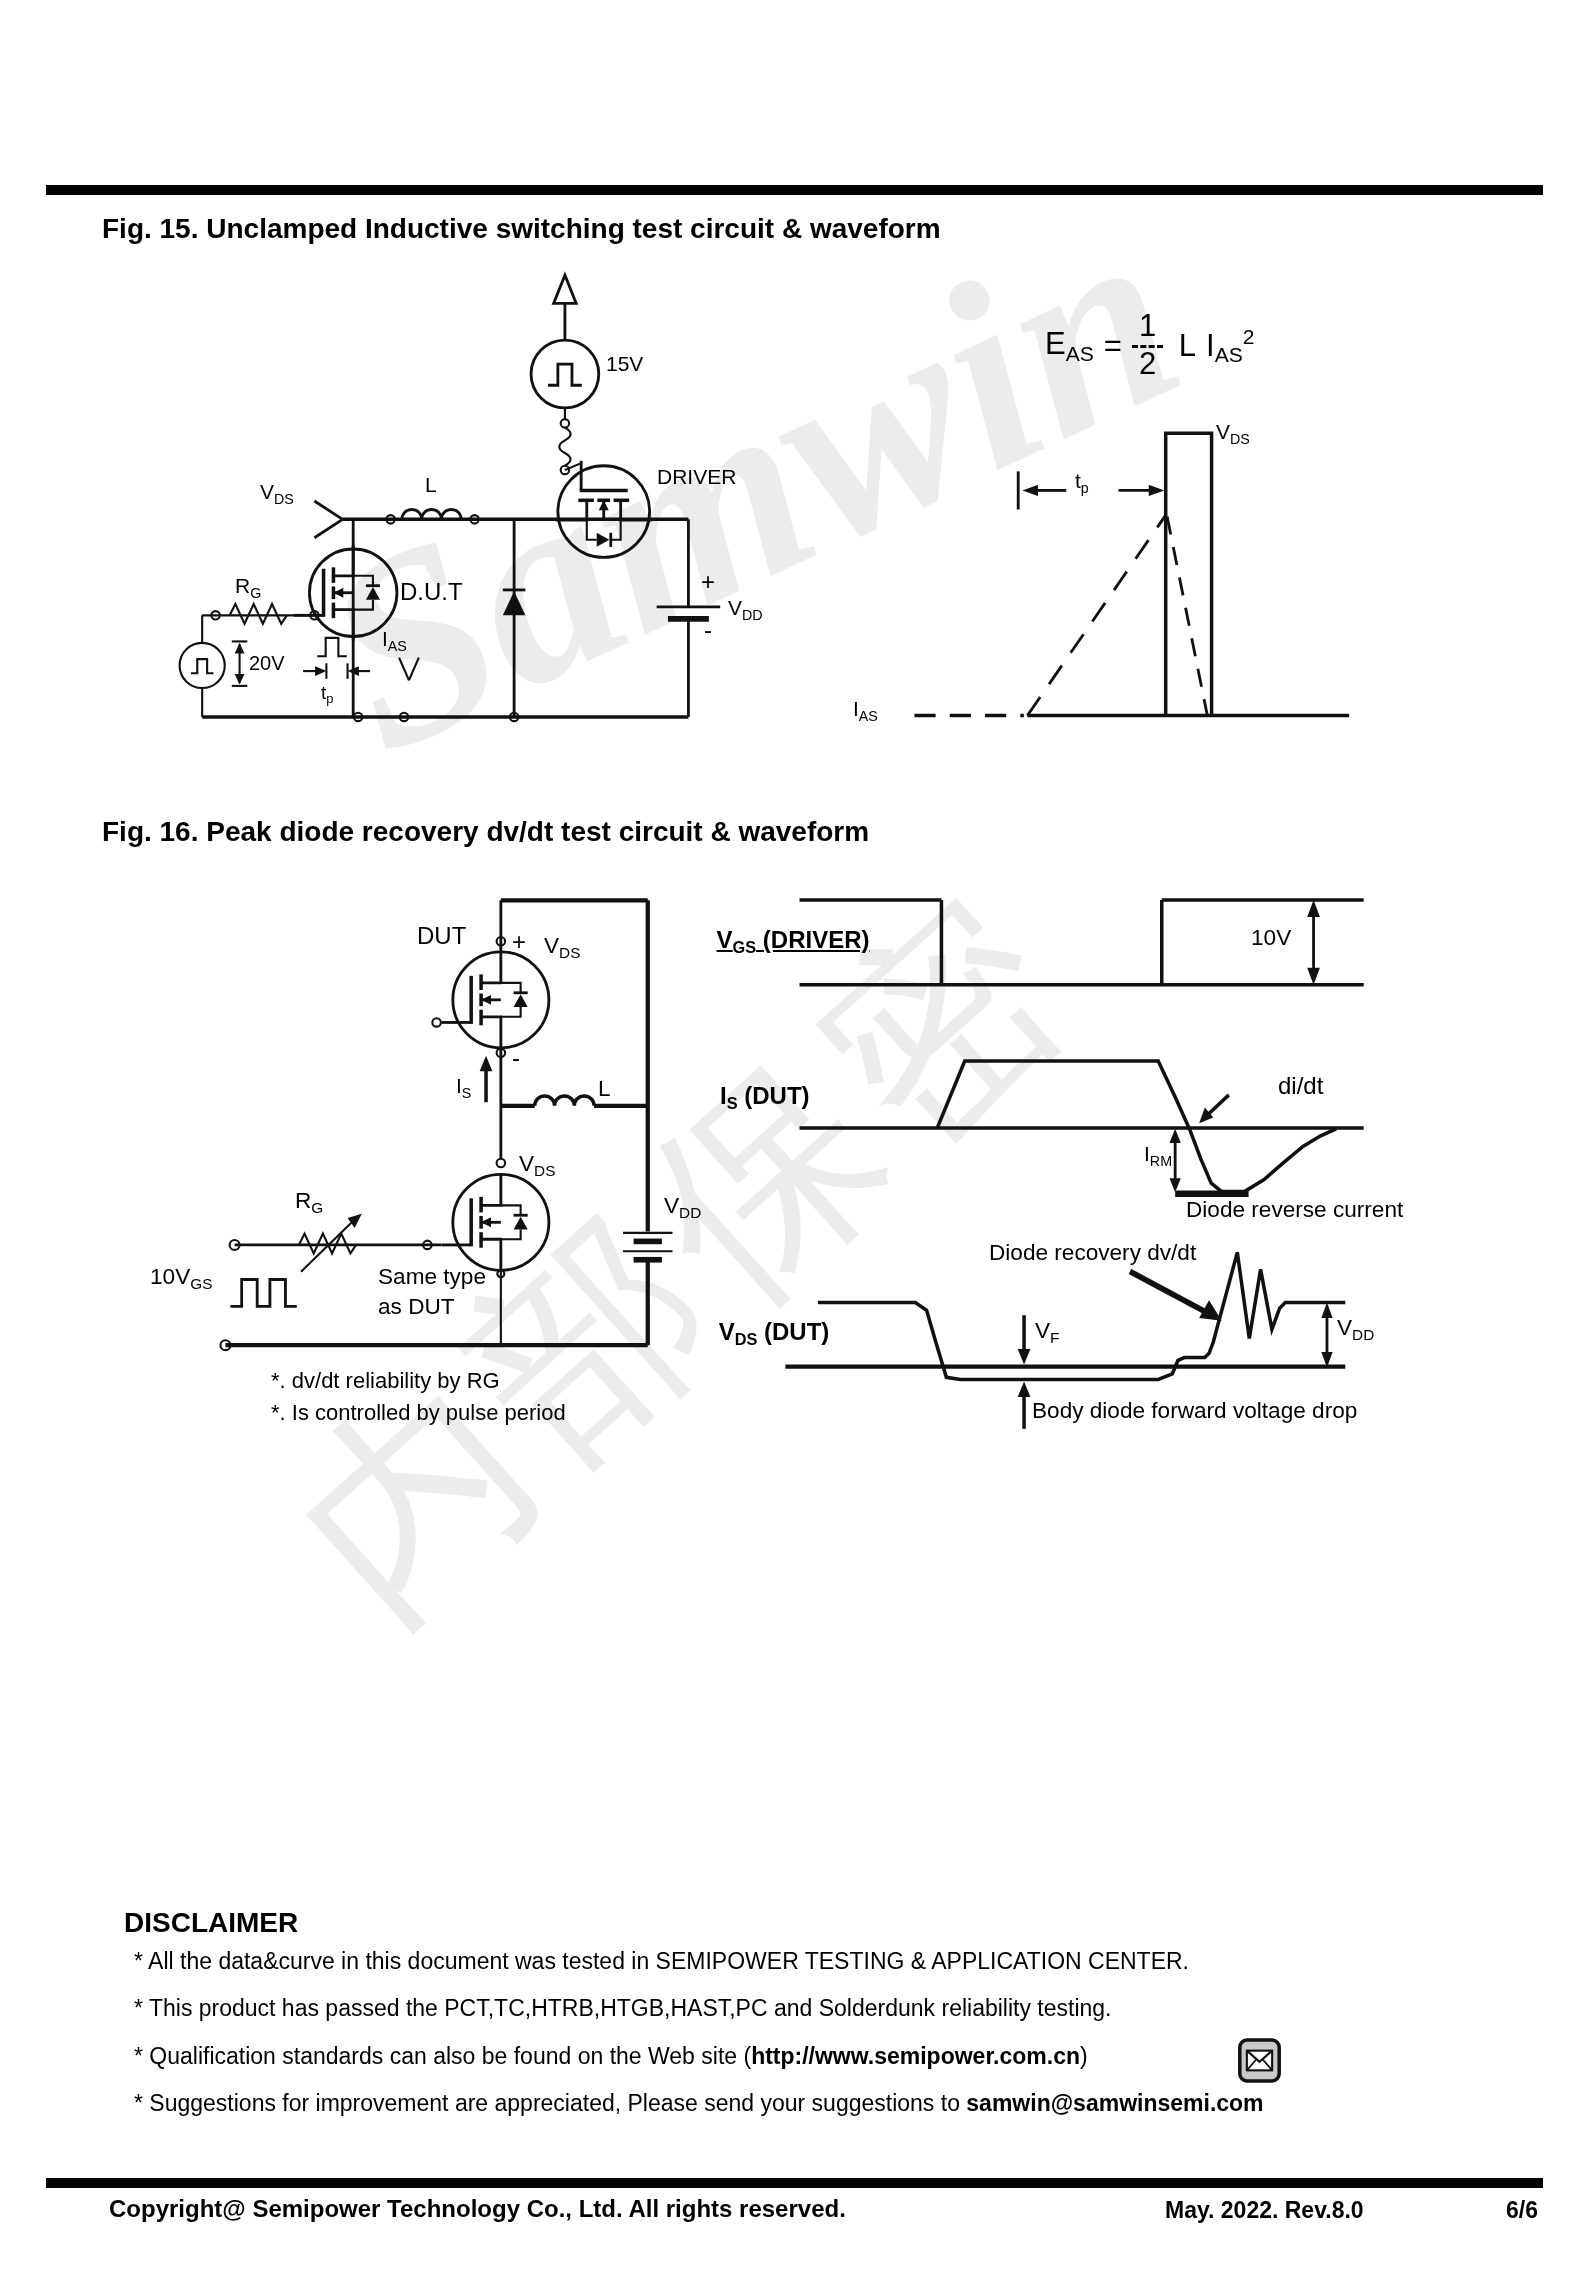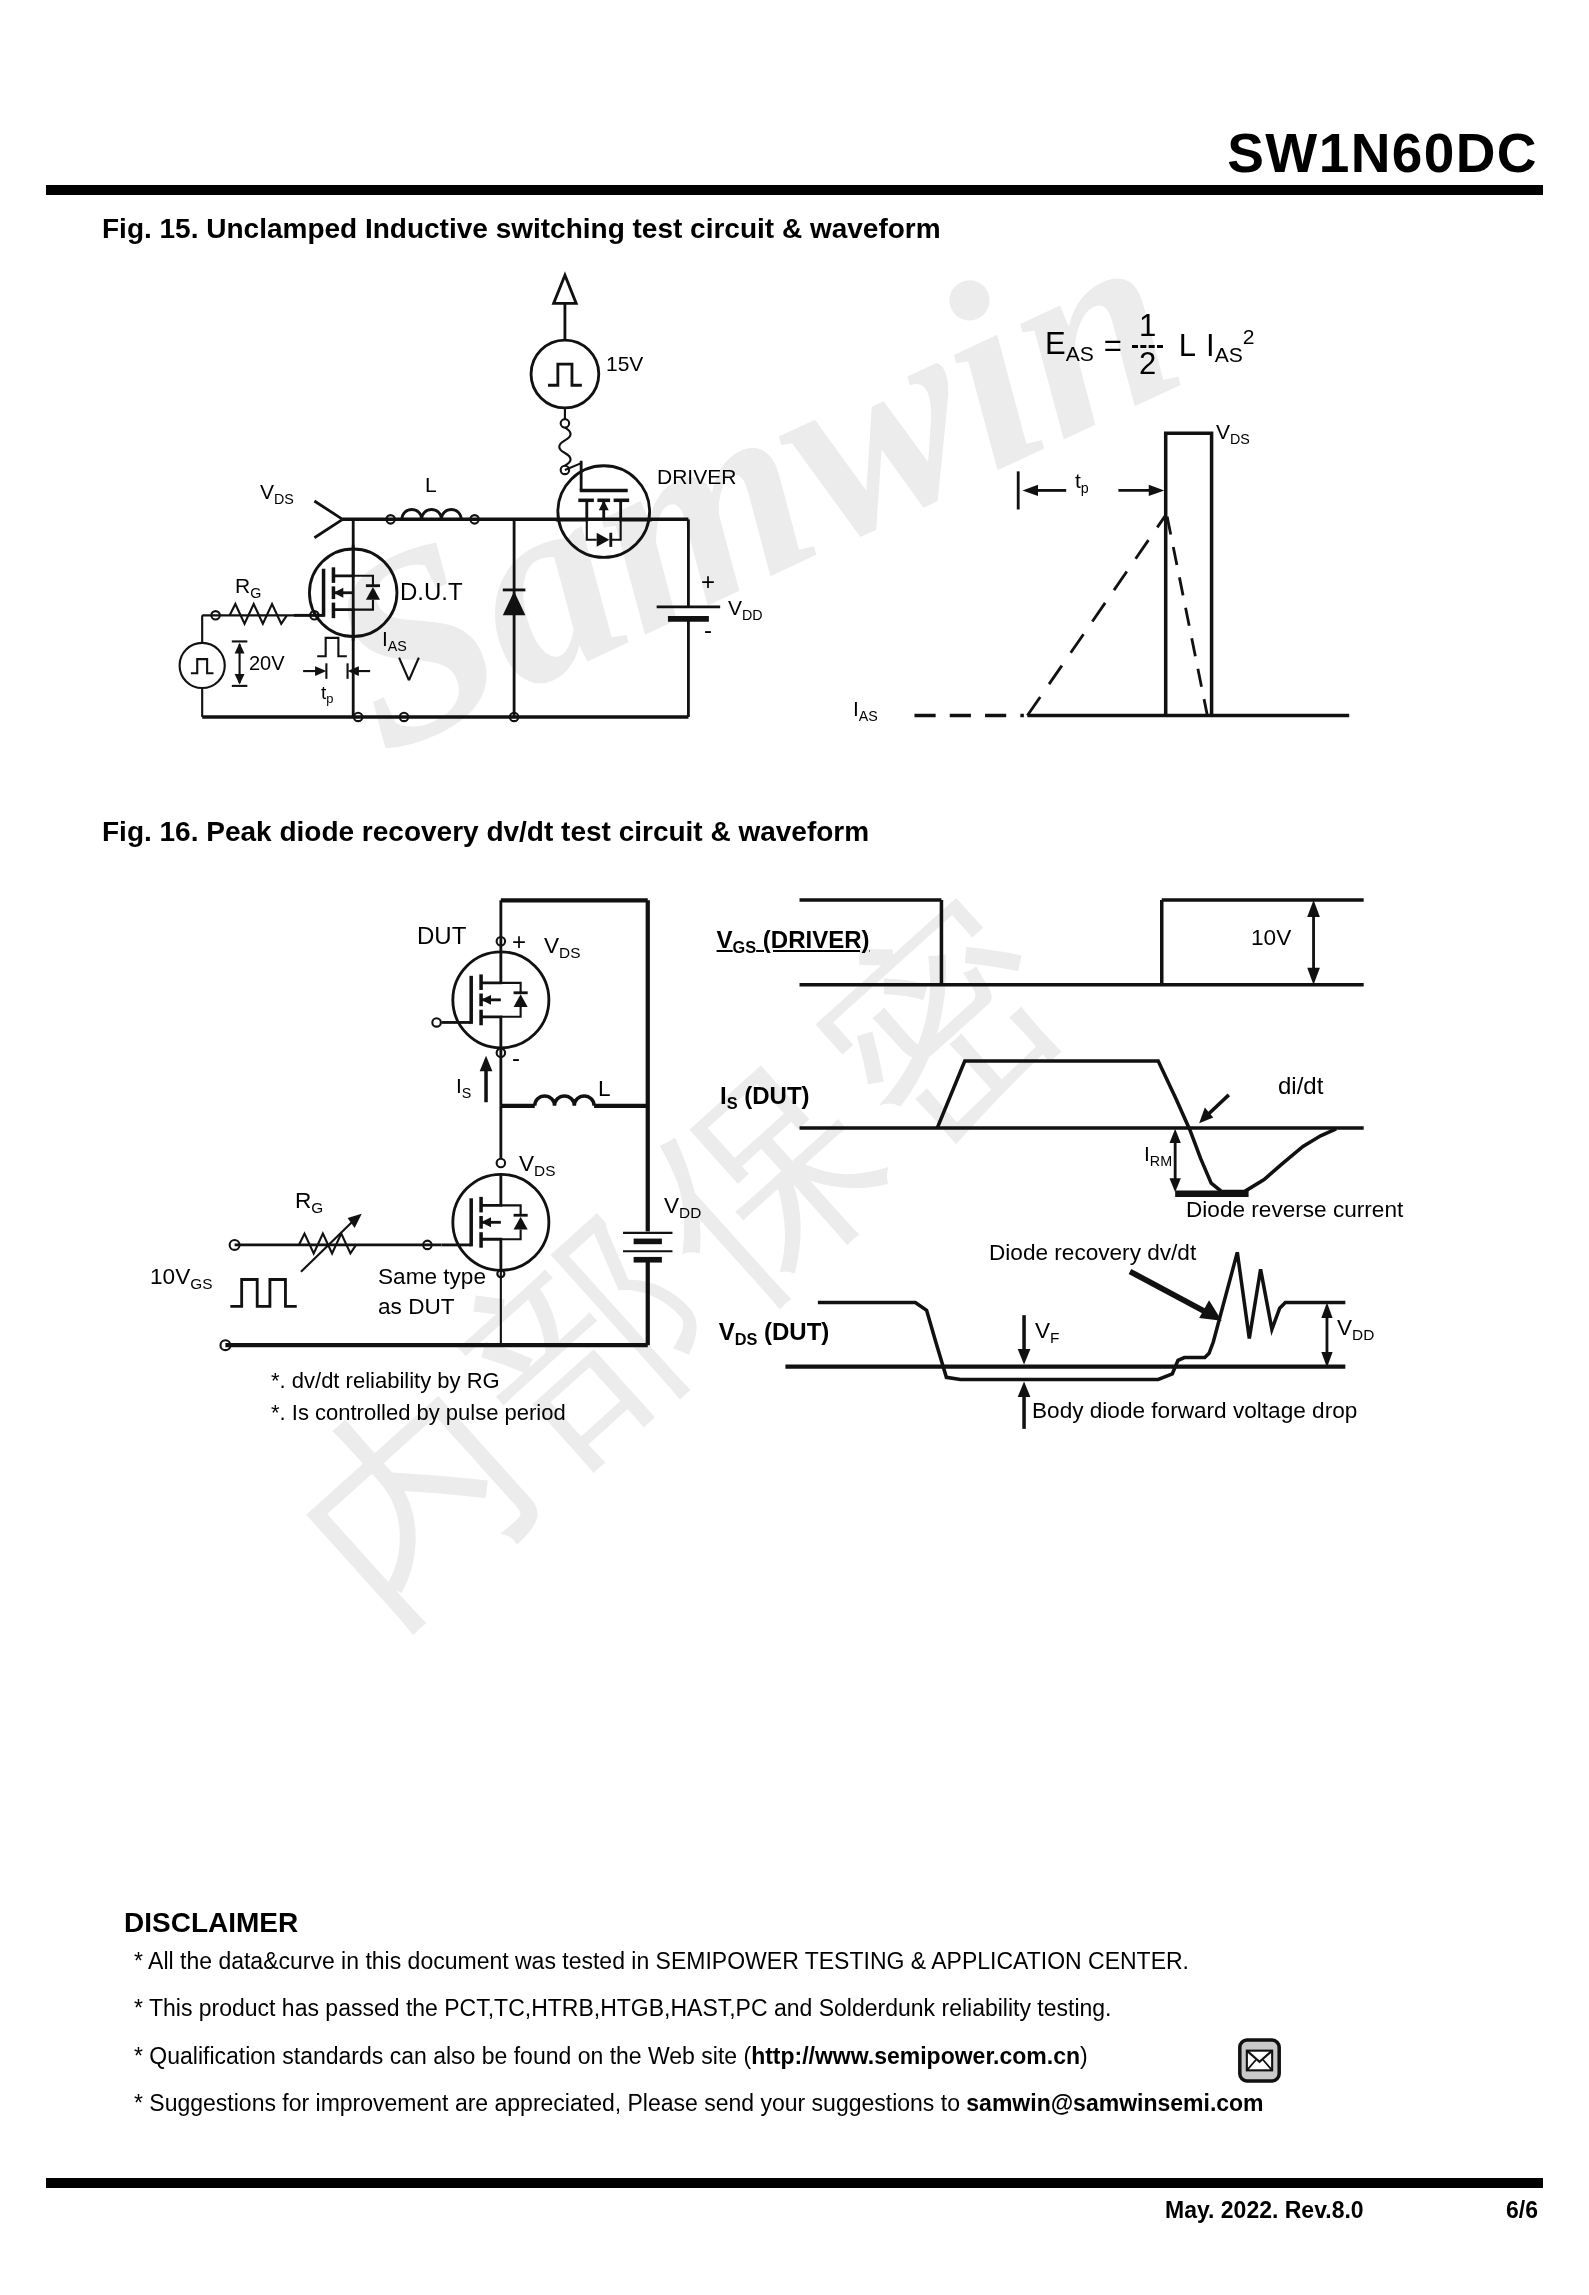--- a/index.html
+++ b/index.html
@@ -52,21 +52,20 @@
         <polygon points="30,10 50,10 40,-8" fill="#111" stroke="none"></polygon>
         <path d="M12,24 H40 V10" stroke-width="3"></path>
         <line x1="-30" y1="32" x2="-72" y2="32" stroke-width="4"></line>
       </g>
     </defs>
   </svg>
 
   <div class="wm" id="wm1">Samwin</div>
   <div class="wm" id="wm2">内部保密</div>
 
-  <div class="partnum z">SW1N60DC</div>
   <div class="rule z" style="top:185px;"></div>
 
   <div class="figtitle" style="top:215px;">Fig. 15. Unclamped Inductive switching test circuit &amp; waveform</div>
 
   <div class="z" style="left:99px;top:254px;width:706px;height:494px;position:absolute;">
     <svg width="706" height="494" viewBox="0 0 1000 700">
 
       <polygon points="660,30 644,70 676,70" fill="#fff" stroke="#111" stroke-width="4"></polygon>
       <line x1="660" y1="70" x2="660" y2="122" stroke-width="4"></line>
       <circle cx="660" cy="170" r="48" stroke-width="4"></circle>
@@ -295,17 +294,18 @@
   <div class="z" style="left:1237px;top:2037px;position:absolute;">
     <svg width="45" height="47" viewBox="0 0 64 66">
       <rect x="4" y="4" width="56" height="58" rx="10" fill="#c9c9c9" stroke="#111" stroke-width="5"></rect>
       <rect x="14" y="19" width="36" height="28" fill="#fff" stroke="#111" stroke-width="3"></rect>
       <path d="M14,19 L32,35 L50,19" stroke="#111" stroke-width="3" fill="none"></path>
       <path d="M14,47 L27,32 M50,47 L37,32" stroke="#111" stroke-width="2.5" fill="none"></path>
     </svg>
   </div>
 
   <div class="rule z footer-bar"></div>
+  <div class="foot" style="left:109px;top:2195px;">Copyright@ Semipower Technology Co., Ltd. All rights reserved.</div>
   <div class="foot" style="left:1165px;top:2197px;font-size:23px;">May. 2022. Rev.8.0</div>
   <div class="foot" style="right:51px;top:2197px;font-size:23px;">6/6</div>
 
 </div>
 
 
 </body></html>

